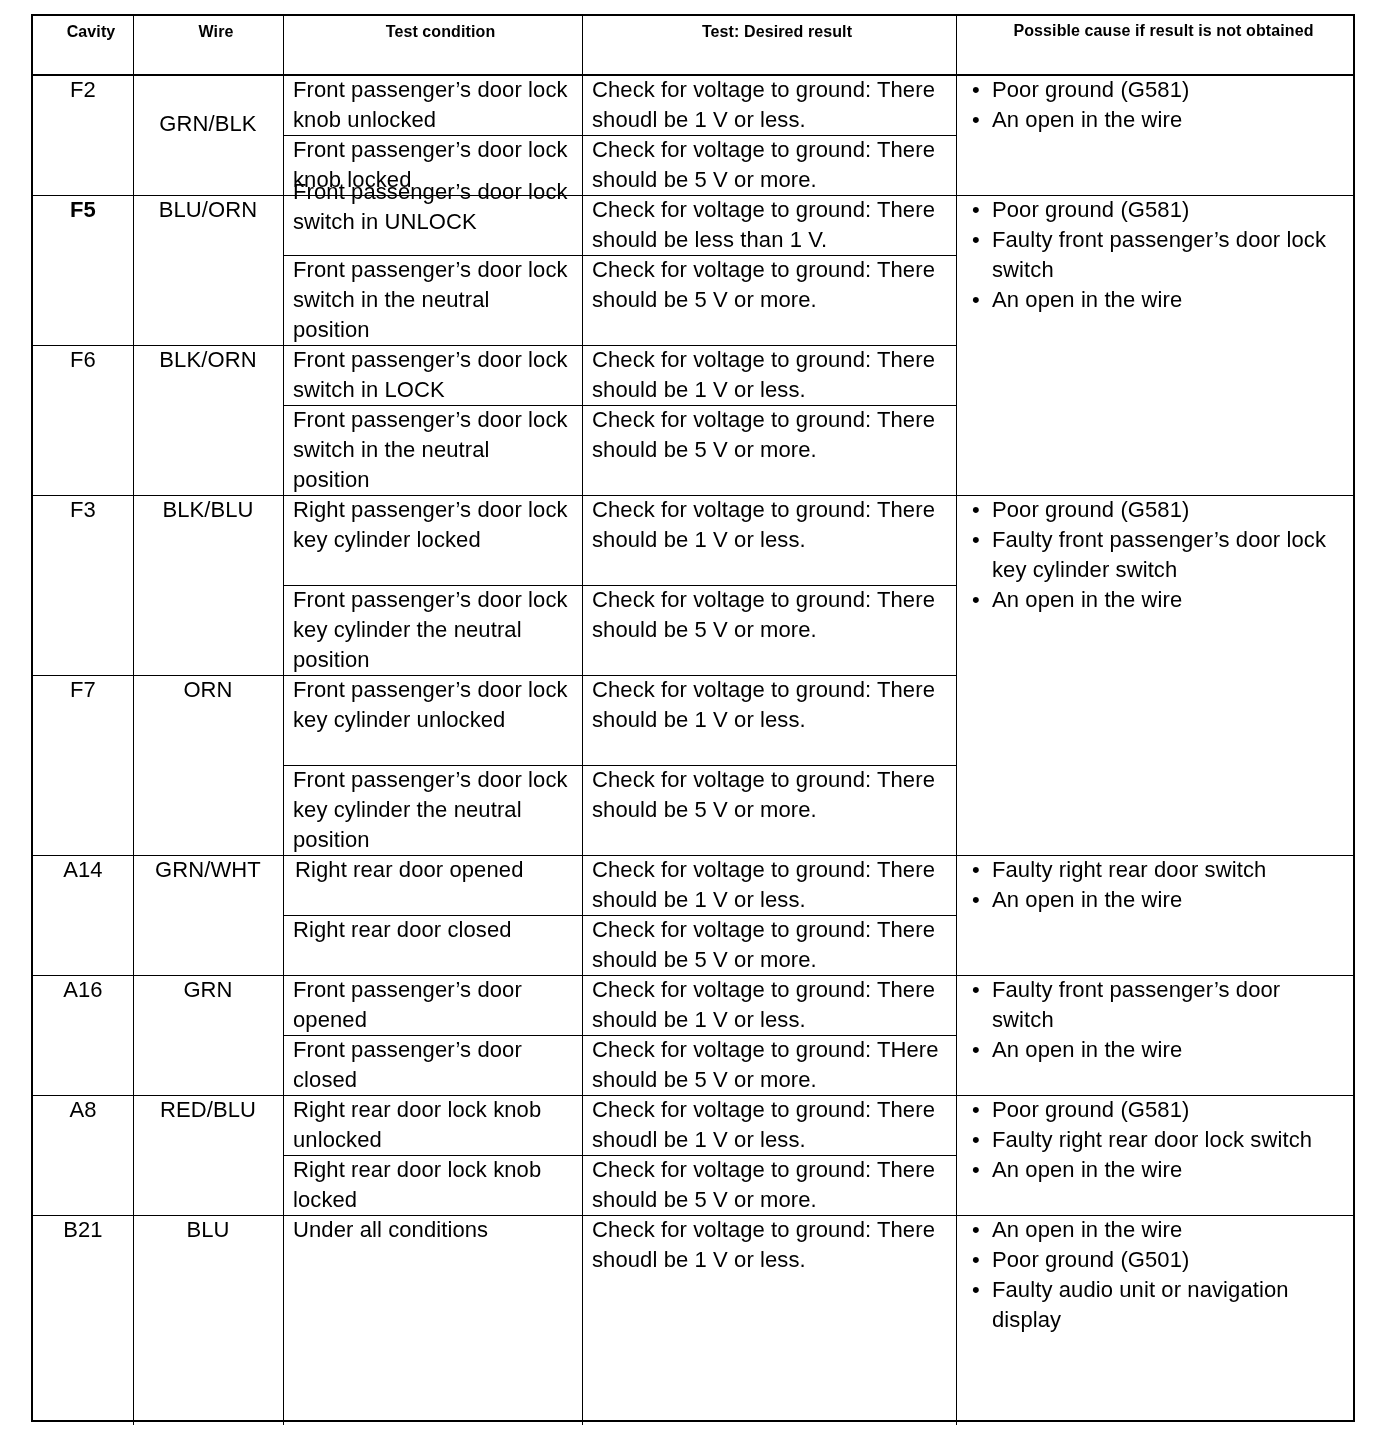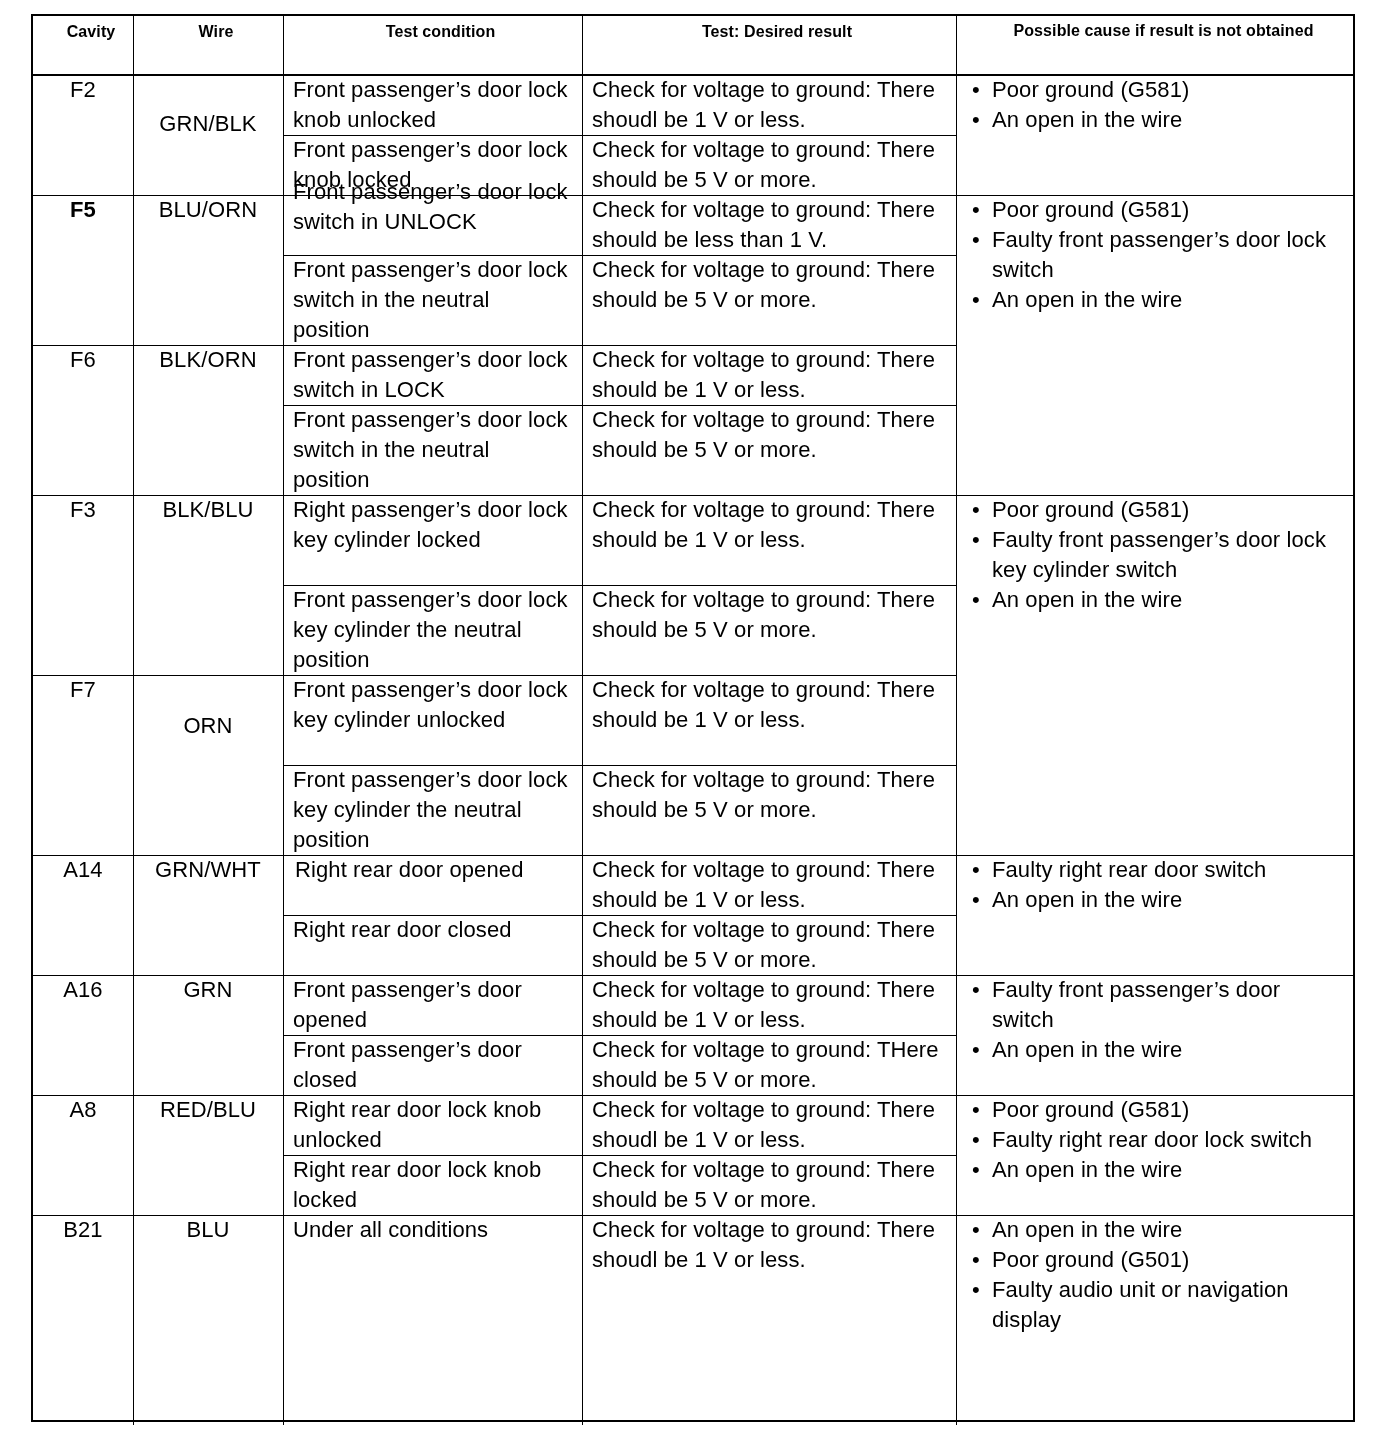--- a/index.html
+++ b/index.html
@@ -67,21 +67,21 @@
     <div>
       <div class="cell" style="left:250px;top:479px;width:299px;height:90px;">Right passenger’s door lock key cylinder locked</div>
       <div class="cell" style="left:549px;top:479px;width:374px;height:90px;">Check for voltage to ground: There should be 1 V or less.</div>
     </div>
     <div class="hline" style="left:250px;top:569px;width:673px;"></div>
     <div>
       <div class="cell" style="left:250px;top:569px;width:299px;height:90px;">Front passenger’s door lock key cylinder the neutral position</div>
       <div class="cell" style="left:549px;top:569px;width:374px;height:90px;">Check for voltage to ground: There should be 5 V or more.</div>
     </div>
     <div class="cell center" style="left:0px;top:659px;width:100px;">F7</div>
-    <div class="cell center" style="left:100px;top:695px;width:150px;">ORN</div>
+    <div class="cell center" style="left:100px;top:659px;width:150px;">ORN</div>
     <div>
       <div class="cell" style="left:250px;top:659px;width:299px;height:90px;">Front passenger’s door lock key cylinder unlocked</div>
       <div class="cell" style="left:549px;top:659px;width:374px;height:90px;">Check for voltage to ground: There should be 1 V or less.</div>
     </div>
     <div class="hline" style="left:250px;top:749px;width:673px;"></div>
     <div>
       <div class="cell" style="left:250px;top:749px;width:299px;height:90px;">Front passenger’s door lock key cylinder the neutral position</div>
       <div class="cell" style="left:549px;top:749px;width:374px;height:90px;">Check for voltage to ground: There should be 5 V or more.</div>
     </div>
     <div class="cell center" style="left:0px;top:839px;width:100px;">A14</div>

